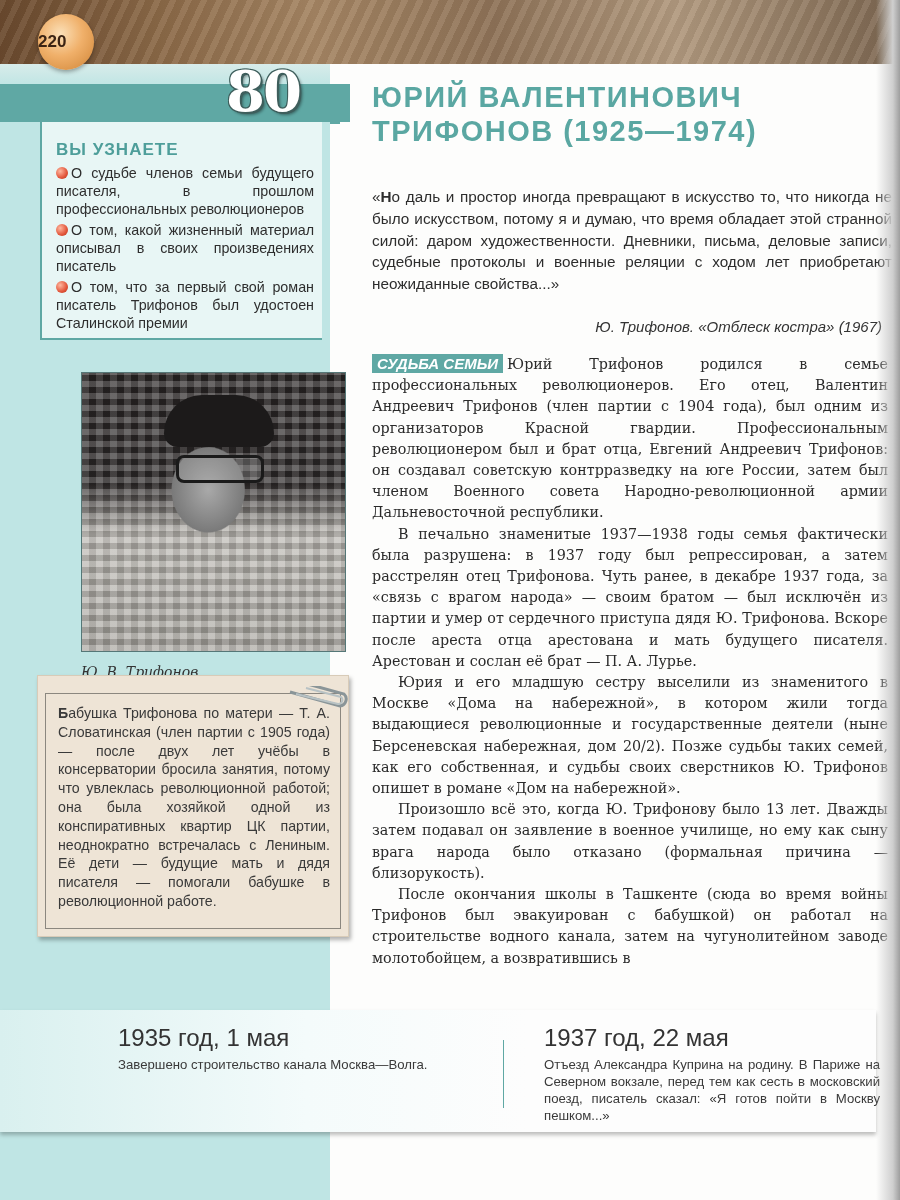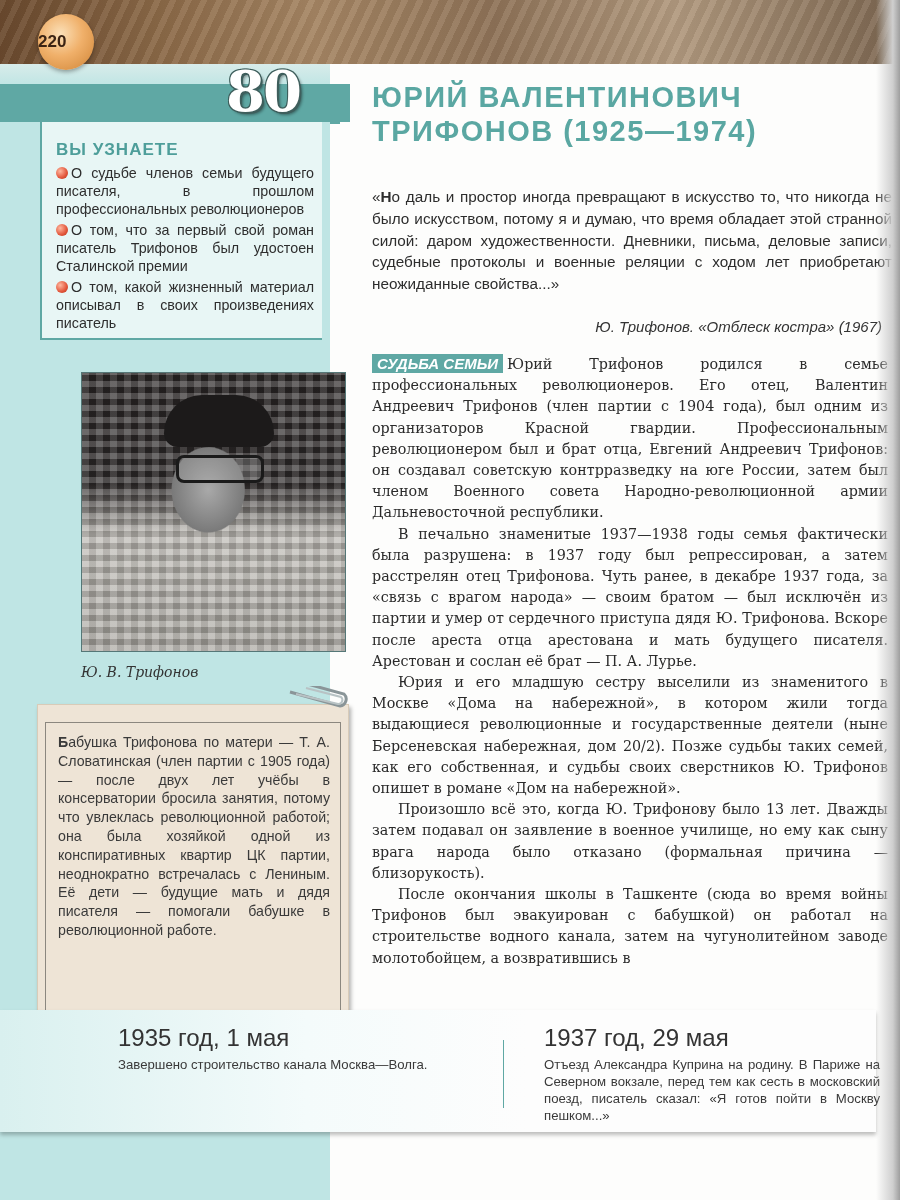--- a/index.html
+++ b/index.html
@@ -35,21 +35,21 @@
   .body-text p.first { text-indent:0; }
   .section-tag { display:inline-block; background:#5fa8a4; color:#fff; font-family:"Liberation Sans", sans-serif; font-weight:bold; font-size:15px; padding:0 5px; line-height:19px; margin-right:4px;font-style:italic; }
   .photo { position:absolute; left:81px; top:372px; width:265px; height:280px; border:1px solid #577; box-sizing:border-box;
     background: radial-gradient(ellipse 60px 70px at 48% 42%, #a9a9a9 0%, #7a7a7a 60%, transparent 62%),
                 repeating-linear-gradient(0deg, rgba(255,255,255,0.18) 0 6px, rgba(0,0,0,0.12) 6px 12px),
                 repeating-linear-gradient(90deg, rgba(255,255,255,0.15) 0 7px, rgba(0,0,0,0.1) 7px 14px),
                 linear-gradient(#2a2626 0%, #2e2a2a 40%, #bdbab4 58%, #a9a6a0 100%); }
   .photo .glasses { position:absolute; left:94px; top:82px; width:88px; height:28px; border:3px solid #1a1a1a; border-radius:8px; box-sizing:border-box; background:rgba(180,180,180,0.3); }
   .photo .hair { position:absolute; left:82px; top:22px; width:110px; height:52px; border-radius:55px 55px 20px 20px; background:#1c1a1a; }
   .caption { position:absolute; left:81px; top:664px; font-family:"DejaVu Serif", serif; font-style:italic; font-size:14px; color:#333; }
-  .note { position:absolute; left:37px; top:704px; width:312px; height:318px; background:#eee4d6; box-shadow:2px 3px 4px rgba(0,0,0,0.3); border:1px solid #d8cbb8; box-sizing:border-box; }
+  .note { position:absolute; left:37px; top:675px; width:312px; height:262px; background:#eee4d6; box-shadow:2px 3px 4px rgba(0,0,0,0.3); border:1px solid #d8cbb8; box-sizing:border-box; }
   .note-inner { position:absolute; left:7px; top:17px; right:7px; bottom:7px; border:1px solid #8b877f; padding:10px 10px 0 12px; box-sizing:border-box; font-size:14.2px; line-height:18.8px; color:#3a3a3a; text-align:justify; }
   .clip { position:absolute; left:286px; top:686px; width:68px; height:30px; }
   .timeline { position:absolute; left:0; top:1010px; width:876px; height:122px; background:linear-gradient(90deg,#d9f0ef 0%, #f4fbfb 35%, #fdfdfd 60%); box-shadow:0 3px 4px rgba(0,0,0,0.25); }
   .tl-item { position:absolute; }
   .tl-date { font-size:24px; color:#333; margin-bottom:4px; }
   .tl-text { font-size:13.2px; line-height:17px; color:#3a3a3a; text-align:justify; }
   .tl-divider { position:absolute; left:503px; top:1040px; width:1px; height:68px; background:#5fa8a4; }
 </style>
 </head>
 <body>
@@ -62,22 +62,22 @@
 <div class="title-stripe"></div>
 
 <div class="page-ball">
   <span>220</span>
 </div>
 <div class="lesson-num">80</div>
 
 <div class="learn-box">
   <div class="learn-title">ВЫ УЗНАЕТЕ</div>
   <div class="learn-item"><span class="bullet"></span><span>О судьбе членов семьи будущего писателя, в прошлом профессиональных революционеров</span></div>
+  <div class="learn-item"><span class="bullet"></span><span>О том, какой жизненный материал описывал в своих произведениях писатель</span></div>
   <div class="learn-item"><span class="bullet"></span><span>О том, что за первый свой роман писатель Трифонов был удостоен Сталинской премии</span></div>
-  <div class="learn-item"><span class="bullet"></span><span>О том, какой жизненный материал описывал в своих произведениях писатель</span></div>
 </div>
 
 <div class="title">
   <div class="t1">ЮРИЙ ВАЛЕНТИНОВИЧ</div>
   <div class="t1">ТРИФОНОВ (1925—1974)</div>
 </div>
 
 <div class="epigraph"><span>«</span><b>Н</b><span>о даль и простор иногда превращают в искусство то, что никогда не было искусством, потому я и думаю, что время обладает этой странной силой: даром художественности. Дневники, письма, деловые записи, судебные протоколы и военные реляции с ходом лет приобретают неожиданные свойства...»</span></div>
 <div class="epi-src">Ю. Трифонов. «Отблеск костра» (1967)</div>
 
@@ -103,17 +103,17 @@
   <p>После окончания школы в Ташкенте (сюда во время войны Трифонов был эвакуирован с бабушкой) он работал на строительстве водного канала, затем на чугунолитейном заводе молотобойцем, а возвратившись в</p>
 </div>
 
 <div class="timeline"></div>
 <div class="tl-item" style="left:118px; top:1024px; width:345px;">
   <div class="tl-date">1935 год, 1 мая</div>
   <div class="tl-text">Завершено строительство канала Москва—Волга.</div>
 </div>
 <div class="tl-divider"></div>
 <div class="tl-item" style="left:544px; top:1024px; width:336px;">
-  <div class="tl-date">1937 год, 29 мая</div>
+  <div class="tl-date">1937 год, 22 мая</div>
   <div class="tl-text">Отъезд Александра Куприна на родину. В Париже на Северном вокзале, перед тем как сесть в московский поезд, писатель сказал: «Я готов пойти в Москву пешком...»</div>
 </div>
 
 <div class="right-edge"></div>
 
 </body></html>

